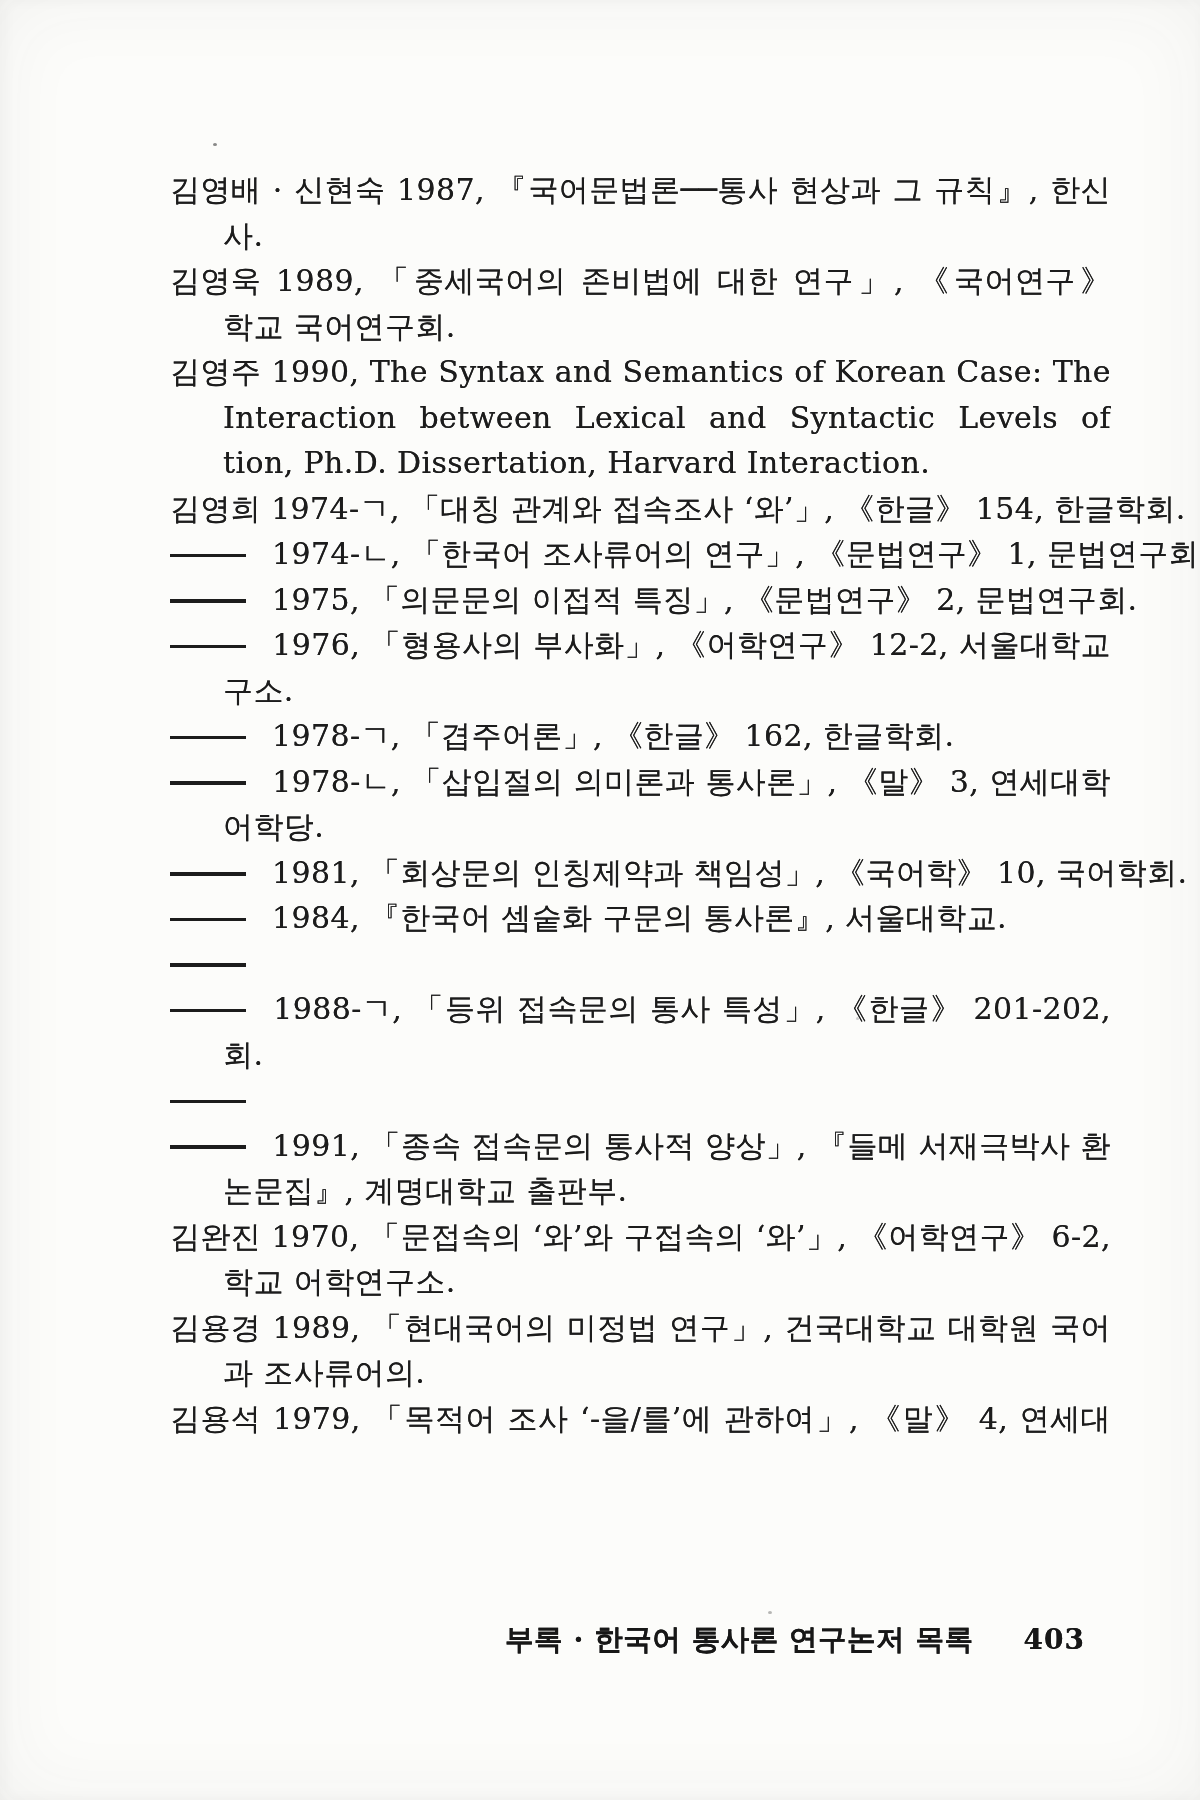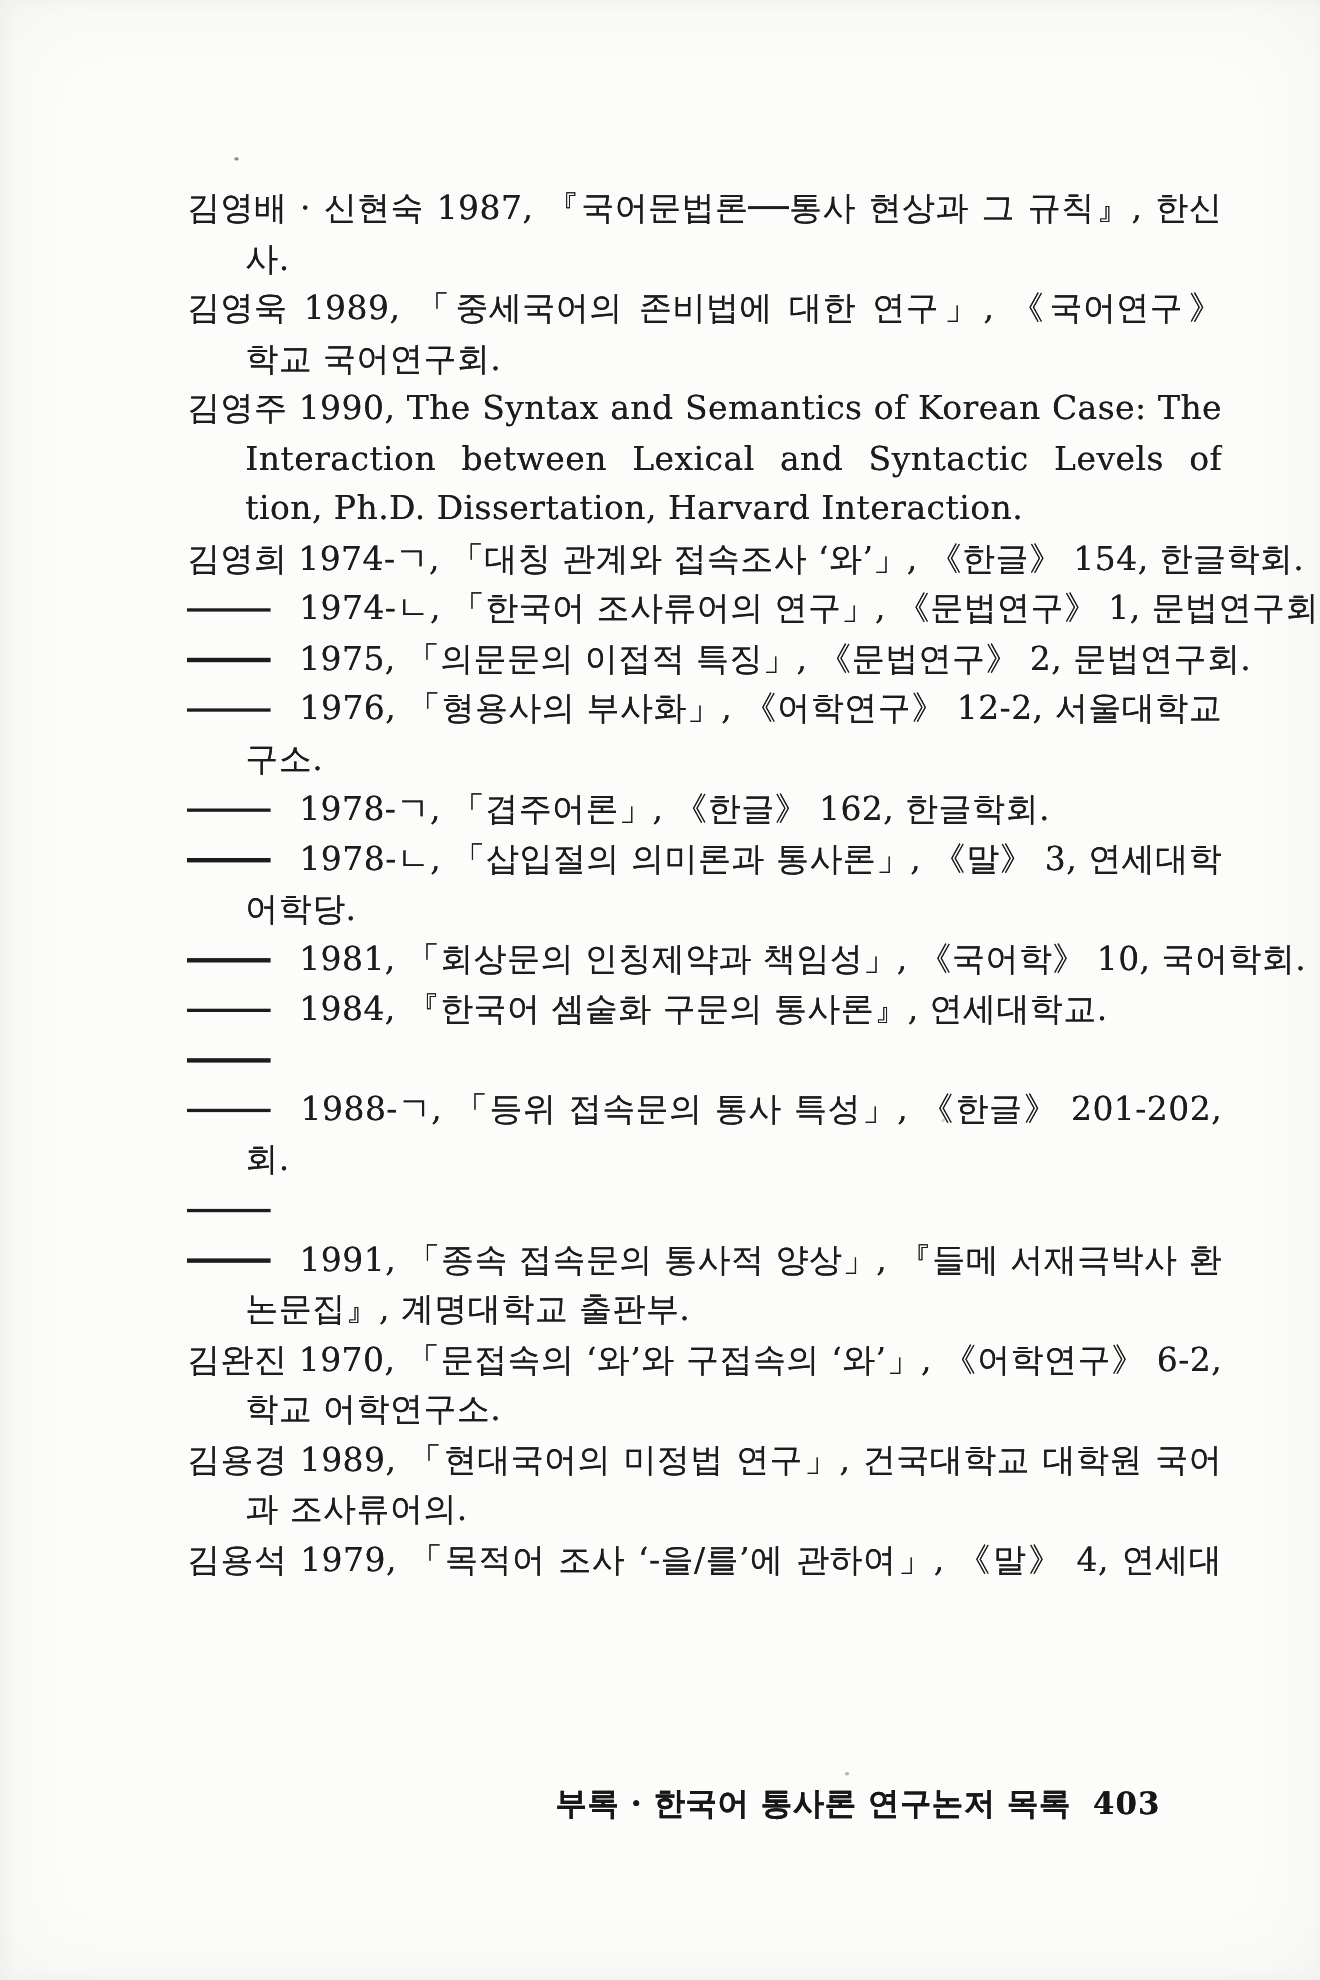--- a/index.html
+++ b/index.html
@@ -48,21 +48,21 @@
     top: 1621px; left: 505px;
     font-size: 28.5px;
     letter-spacing: 0.5px;
     color: #171717;
     font-weight: 600;
     text-shadow: 0 0 0.6px rgba(20,20,20,0.9);
     white-space: nowrap;
   }
   .footer .pagenum {
     font-weight: 700;
-    margin-left: 20px;
+    margin-left: 50px;
     font-size: 28px;
     letter-spacing: 1px;
   }
   .speck {
     position: absolute;
     background: rgba(40,40,40,0.55);
     border-radius: 50%;
   }
   .speck.s1 { left: 213px; top: 143px; width: 4px; height: 3px; }
   .speck.s2 { left: 768px; top: 1611px; width: 4px; height: 3px; opacity: .6; }
@@ -82,21 +82,21 @@
       <div class="line cont"><span>tion, Ph.D. Dissertation, Harvard Interaction.</span></div>
       <div class="line"><span>김영희 1974-ㄱ, 「대칭 관계와 접속조사 ‘와’」, 《한글》 154, 한글학회.</span></div>
       <div class="line"><span class="author-dash"></span> <span>1974-ㄴ, 「한국어 조사류어의 연구」, 《문법연구》 1, 문법연구회.</span></div>
       <div class="line"><span class="author-dash"></span> <span>1975, 「의문문의 이접적 특징」, 《문법연구》 2, 문법연구회.</span></div>
       <div class="line fill"><span class="author-dash"></span> <span>1976, 「형용사의 부사화」, 《어학연구》 12-2, 서울대학교 어학연</span></div>
       <div class="line cont"><span>구소.</span></div>
       <div class="line"><span class="author-dash"></span> <span>1978-ㄱ, 「겹주어론」, 《한글》 162, 한글학회.</span></div>
       <div class="line fill"><span class="author-dash"></span> <span>1978-ㄴ, 「삽입절의 의미론과 통사론」, 《말》 3, 연세대학교 한국</span></div>
       <div class="line cont"><span>어학당.</span></div>
       <div class="line"><span class="author-dash"></span> <span>1981, 「회상문의 인칭제약과 책임성」, 《국어학》 10, 국어학회.</span></div>
-      <div class="line"><span class="author-dash"></span> <span>1984, 『한국어 셈숱화 구문의 통사론』, 연세대학교.</span></div>
+      <div class="line"><span class="author-dash"></span> <span>1984, 『한국어 셈숱화 구문의 통사론』, 서울대학교.</span></div>
       <div class="line"><span class="author-dash"></span> </div>
       <div class="line fill"><span class="author-dash"></span> <span>1988-ㄱ, 「등위 접속문의 통사 특성」, 《한글》 201-202, 한글학</span></div>
       <div class="line cont"><span>회.</span></div>
       <div class="line"><span class="author-dash"></span> </div>
       <div class="line fill"><span class="author-dash"></span> <span>1991, 「종속 접속문의 통사적 양상」, 『들메 서재극박사 환갑기념</span></div>
       <div class="line cont"><span>논문집』, 계명대학교 출판부.</span></div>
       <div class="line fill"><span>김완진 1970, 「문접속의 ‘와’와 구접속의 ‘와’」, 《어학연구》 6-2, 서울대</span></div>
       <div class="line cont"><span>학교 어학연구소.</span></div>
       <div class="line fill"><span>김용경 1989, 「현대국어의 미정법 연구」, 건국대학교 대학원 국어국문학</span></div>
       <div class="line cont"><span>과 조사류어의.</span></div>

